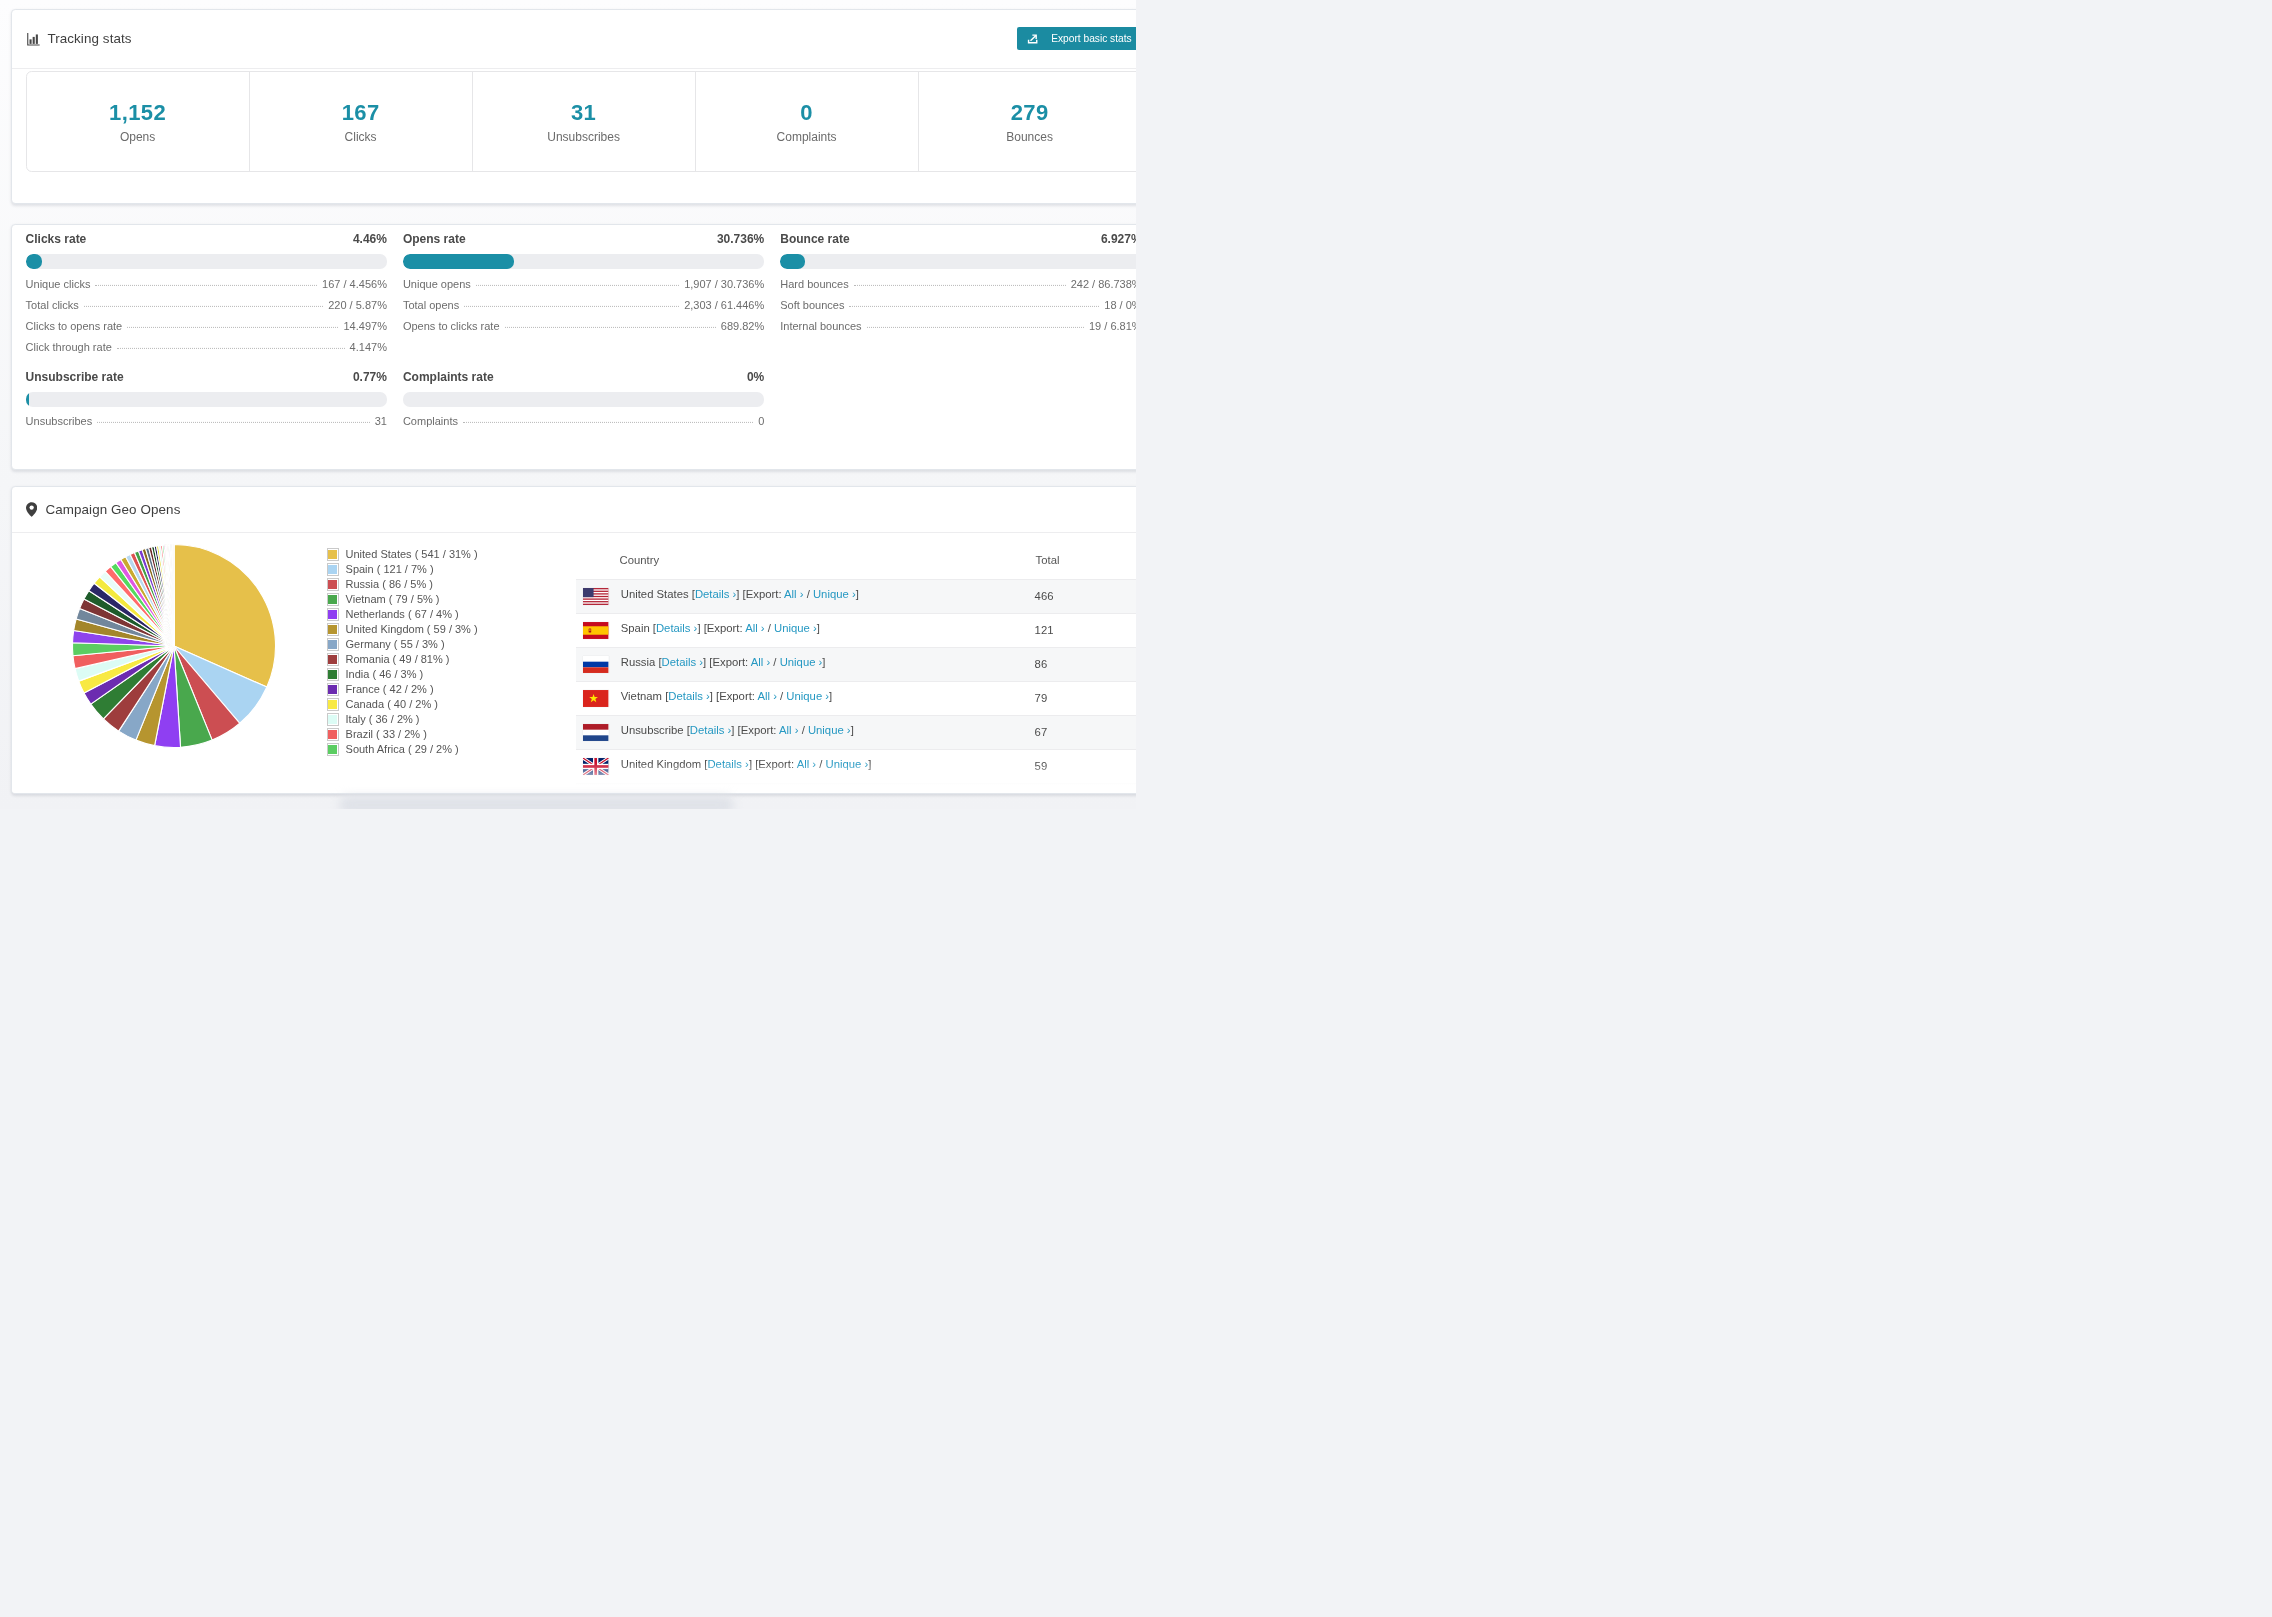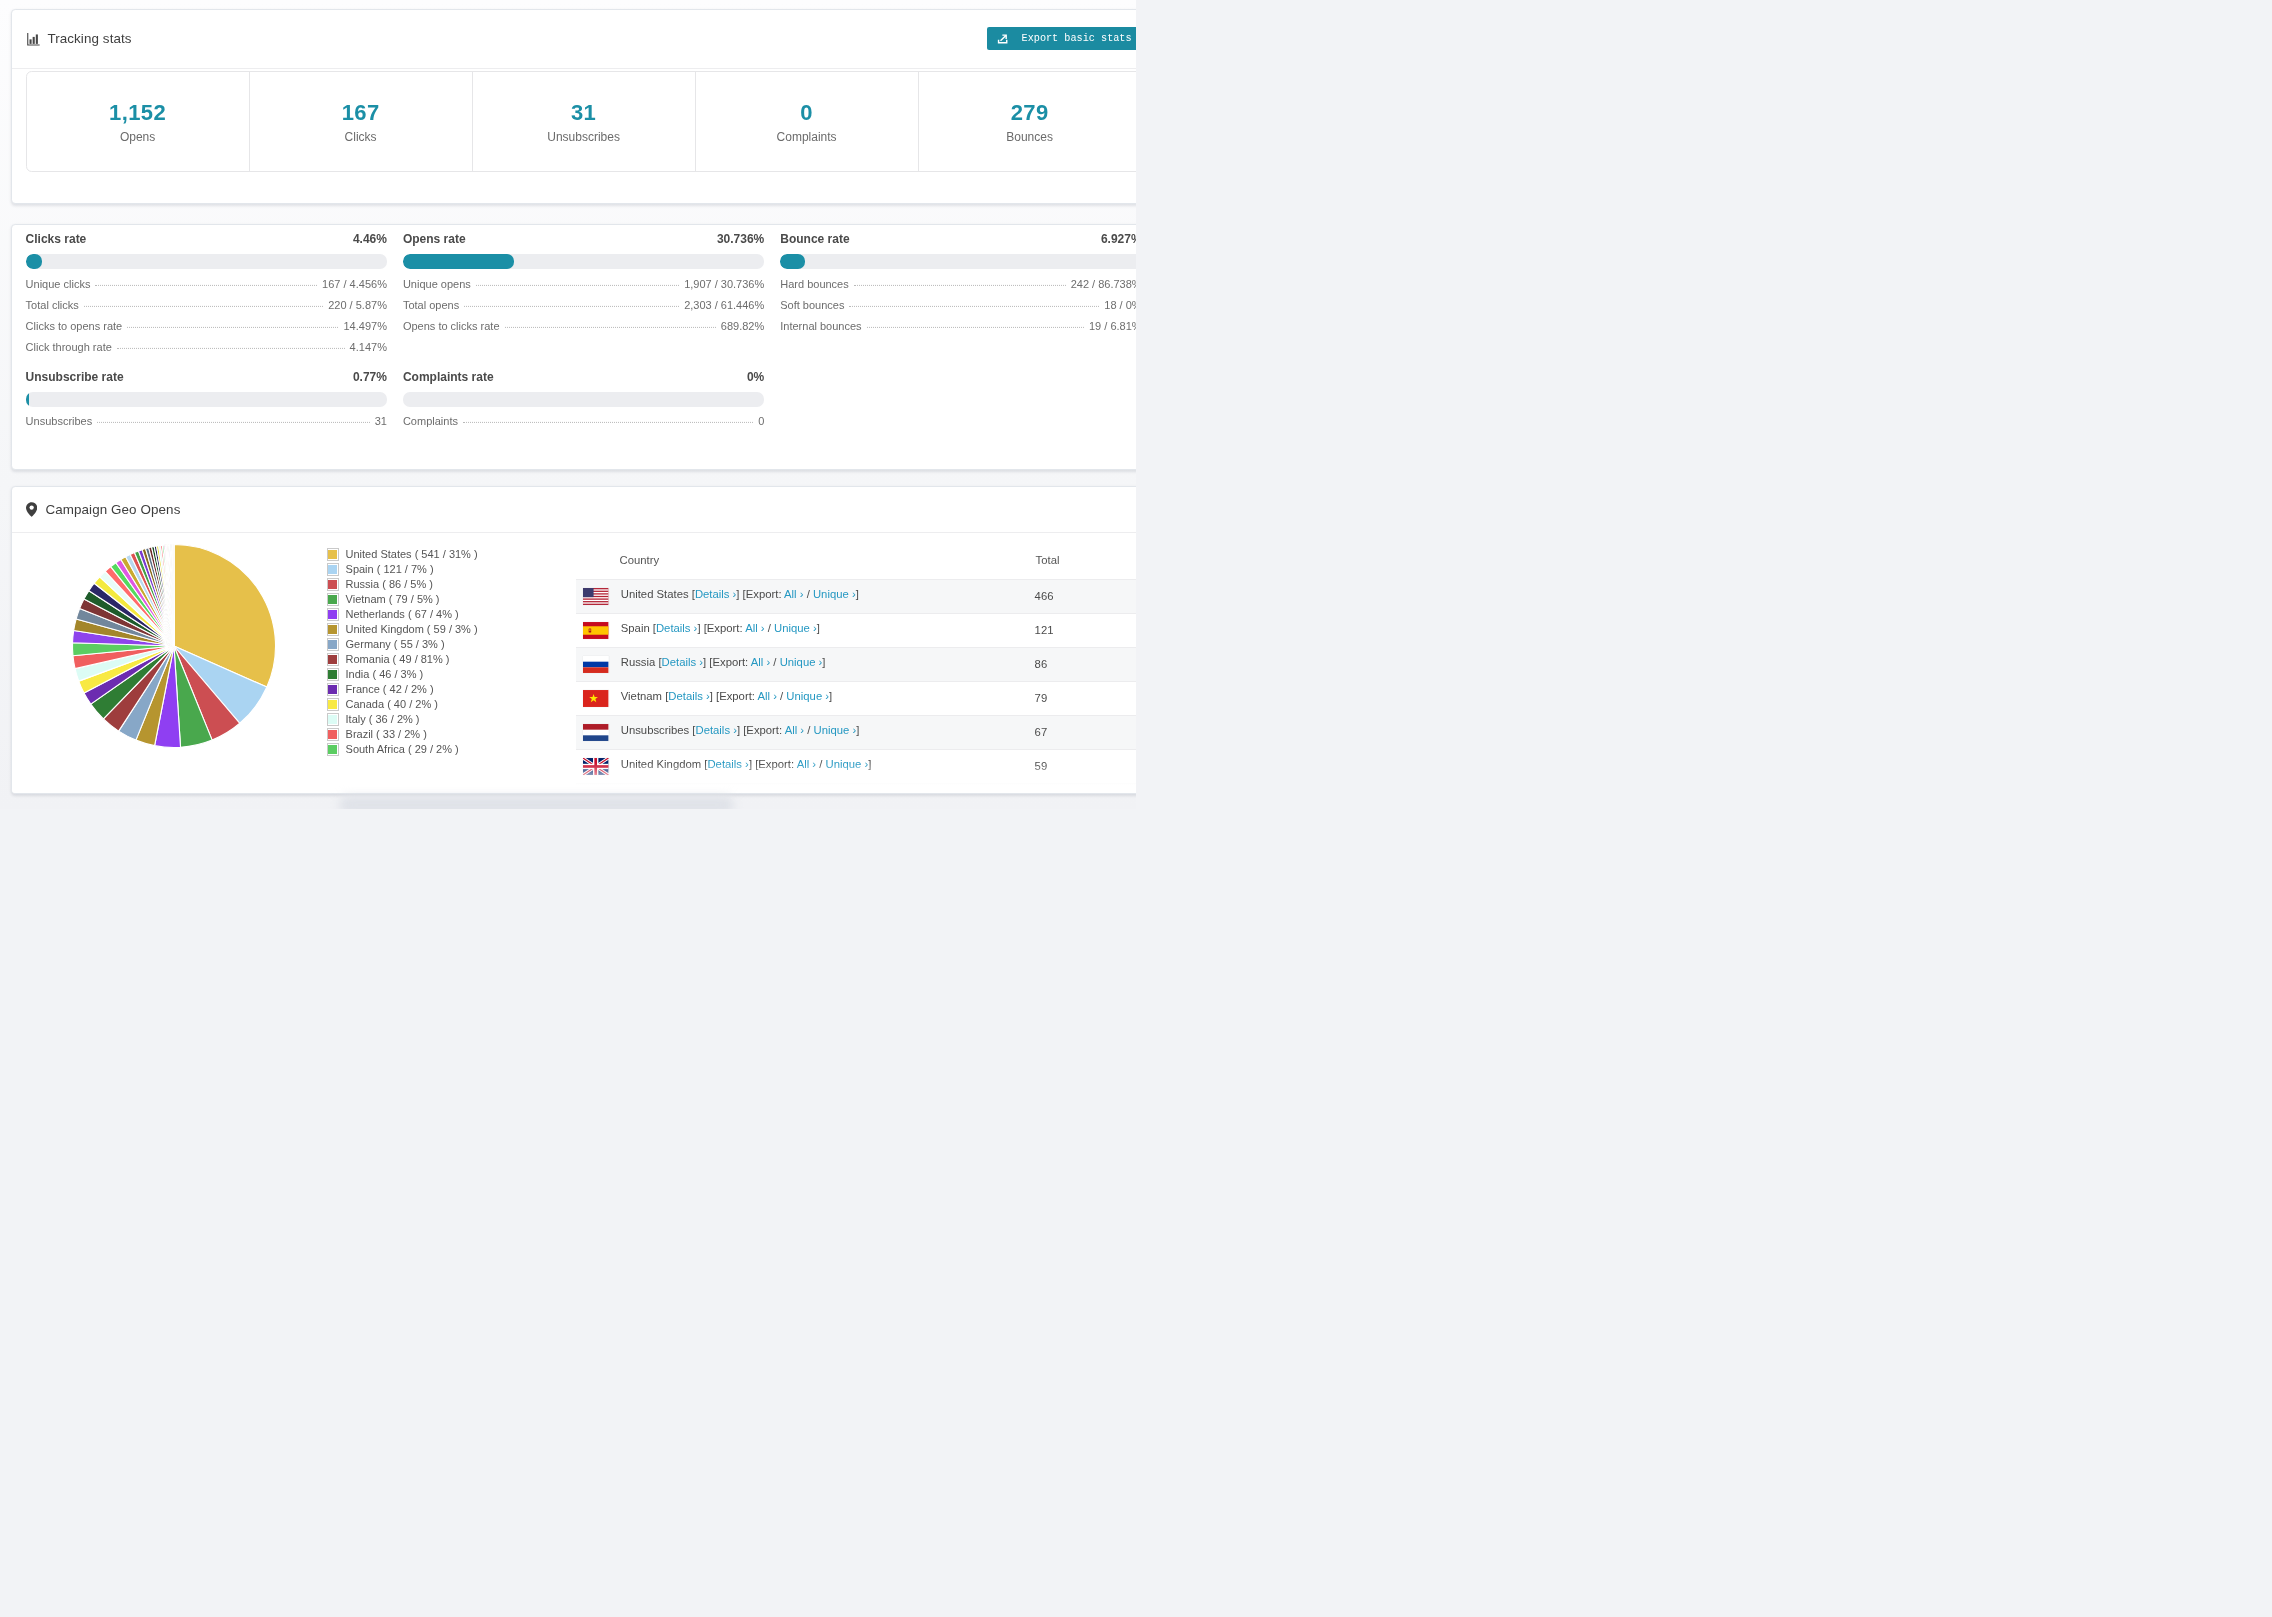--- a/index.html
+++ b/index.html
@@ -14,21 +14,21 @@
   .card-geo::after{content:"";position:absolute;left:0.7px;right:0.7px;bottom:0;height:30px;
         background:linear-gradient(180deg,rgba(255,255,255,0) 0%,#fff 75%);pointer-events:none;}
   
   .card-header{display:flex;justify-content:space-between;align-items:center;height:59px;
         padding:0 14px;border-bottom:0.7px solid #ededef;box-sizing:border-box;}
   .hdr-left{display:flex;align-items:center;gap:7.8px;}
   .hdr-title{font-size:13.4px;color:#3e3e3e;letter-spacing:0.1px;}
   .geo-header{height:46px;display:flex;align-items:center;gap:8.5px;padding:0 14px;
         border-bottom:0.7px solid #ededef;box-sizing:border-box;}
   .export-btn{display:flex;align-items:center;gap:13px;background:#1b8ba1;color:#fff;border:none;
-        height:23px;padding:0 10px;border-radius:2.1px;font-size:10.2px;font-family:Liberation Mono, monospace;cursor:pointer;}
+        height:23px;padding:0 10px;border-radius:2.1px;font-size:10.2px;font-family:Liberation Sans, sans-serif;cursor:pointer;}
   
   .stats-row{margin:2.8px 14px 0;height:99px;border:0.7px solid #e6e6e8;border-radius:5.6px;display:flex;text-align:center;}
   .stat-cell{flex:1;display:flex;flex-direction:column;justify-content:center;align-items:center;
         gap:4.2px;border-left:0.7px solid #e6e6e8;}
   .stat-cell:first-child{border-left:none;}
   .stat-value{font-size:22px;font-weight:700;color:#1b8fa6;letter-spacing:0.4px;}
   .stat-label{font-size:12px;color:#6b6b6b;}
   
   .rates-grid{display:grid;grid-template-columns:repeat(3,1fr);column-gap:34px;row-gap:24px;
         padding:7px 14px 0;gap:16px;}
@@ -452,21 +452,21 @@
               <td class="c-total">79</td>
             </tr>
             <tr>
               <td>
                 <div class="crow">
                   <svg class="flag" width="25.4" height="17" viewBox="0 0 36 24">
                     <rect width="36" height="24" fill="#fff"></rect>
                     <rect width="36" height="8" fill="#ae1c28"></rect>
                     <rect y="16" width="36" height="8" fill="#21468b"></rect>
                   </svg>
-                  <span class="ctext"><span>Unsubscribes [</span><a>Details ›</a><span>] [Export: </span><a>All ›</a><span> / </span><a>Unique ›</a><span>]</span></span>
+                  <span class="ctext"><span>Unsubscribe [</span><a>Details ›</a><span>] [Export: </span><a>All ›</a><span> / </span><a>Unique ›</a><span>]</span></span>
                 </div>
               </td>
               <td class="c-total">67</td>
             </tr>
             <tr>
               <td>
                 <div class="crow">
                   <svg class="flag" width="25.4" height="17" viewBox="0 0 36 24">
                     <rect width="36" height="24" fill="#012169"></rect>
                     <path d="M0 0 36 24M36 0 0 24" stroke="#fff" stroke-width="4.4"></path>

